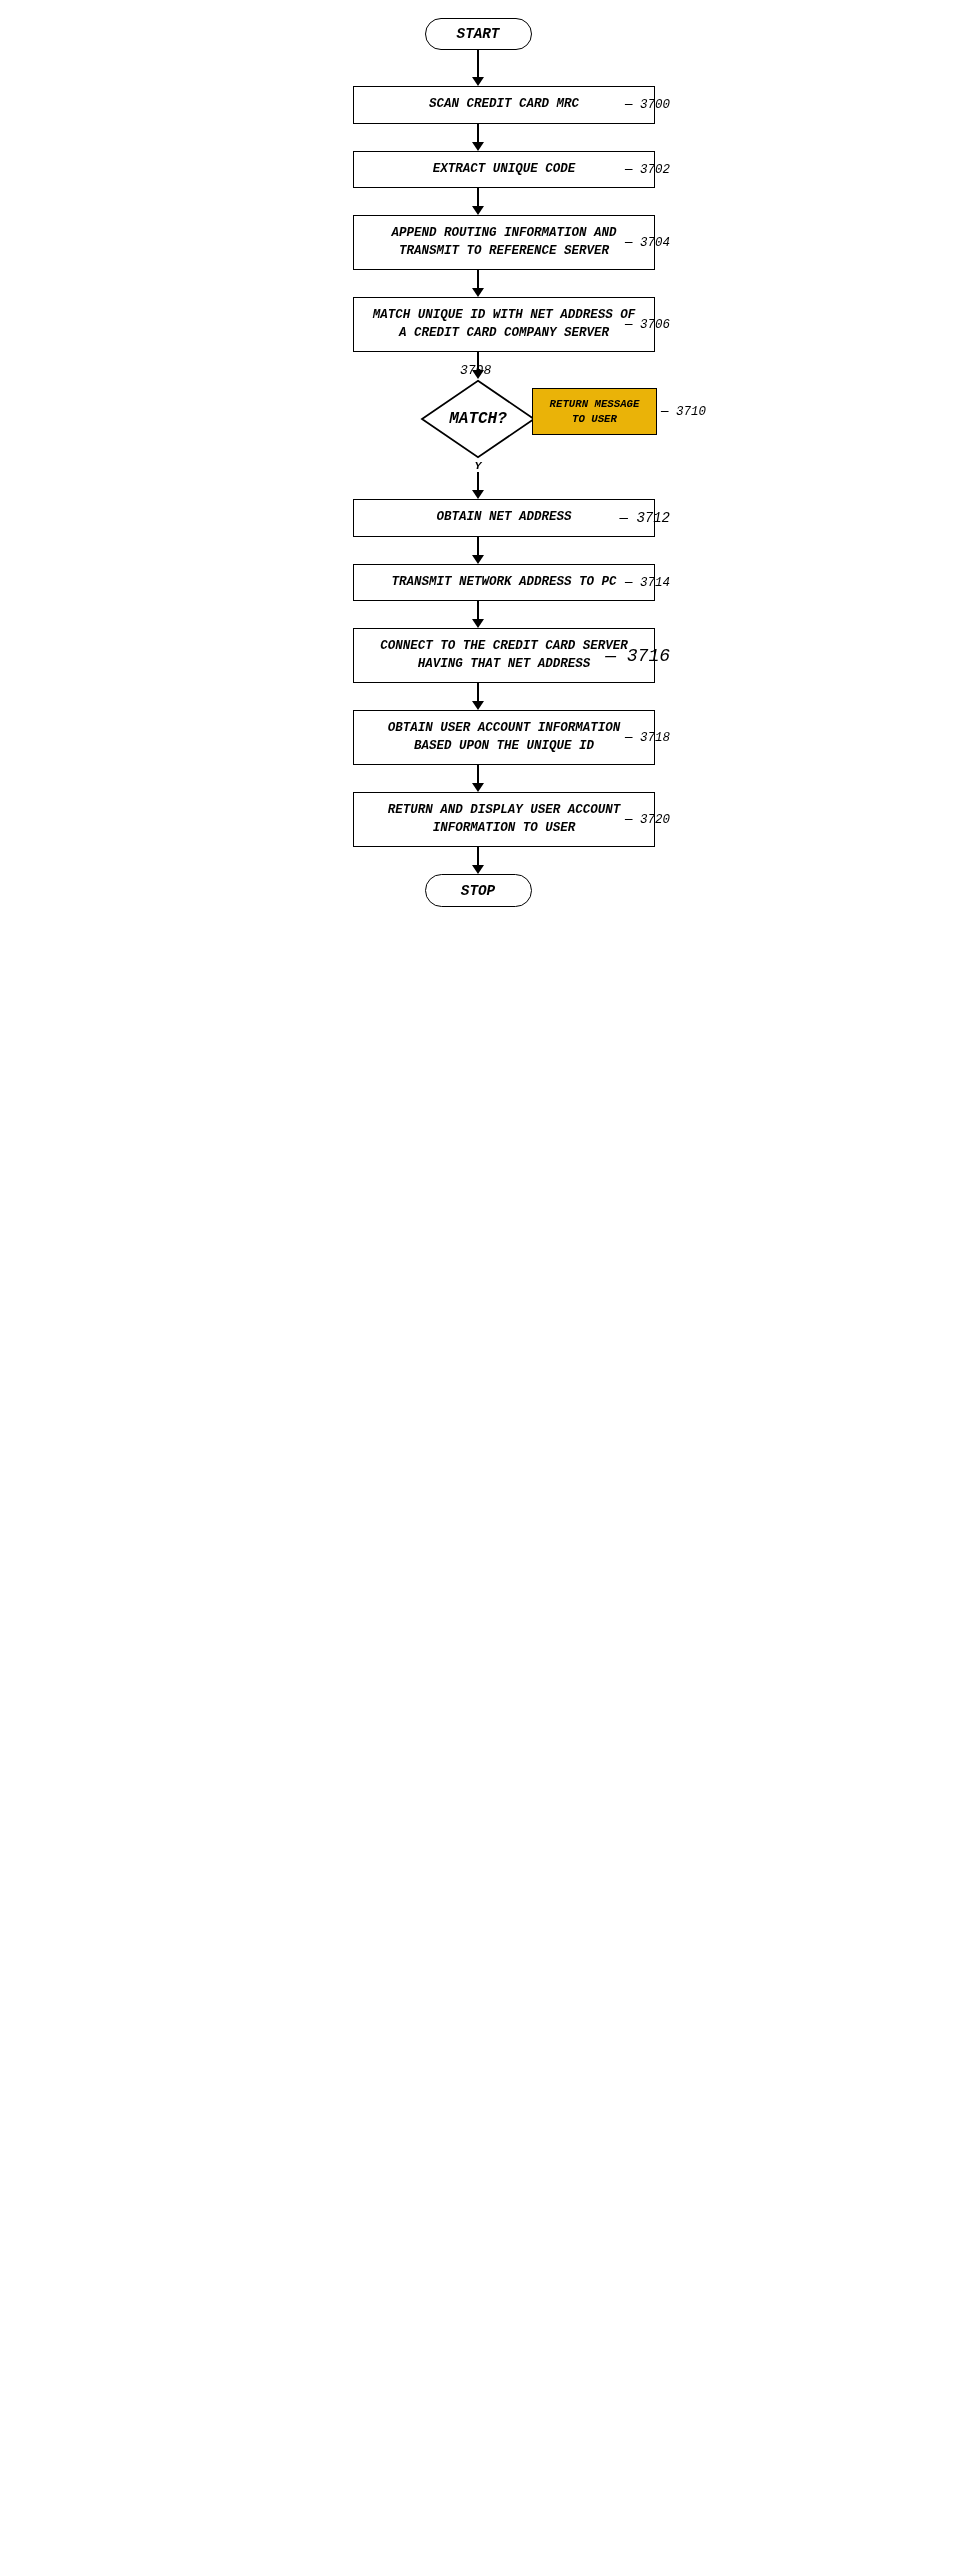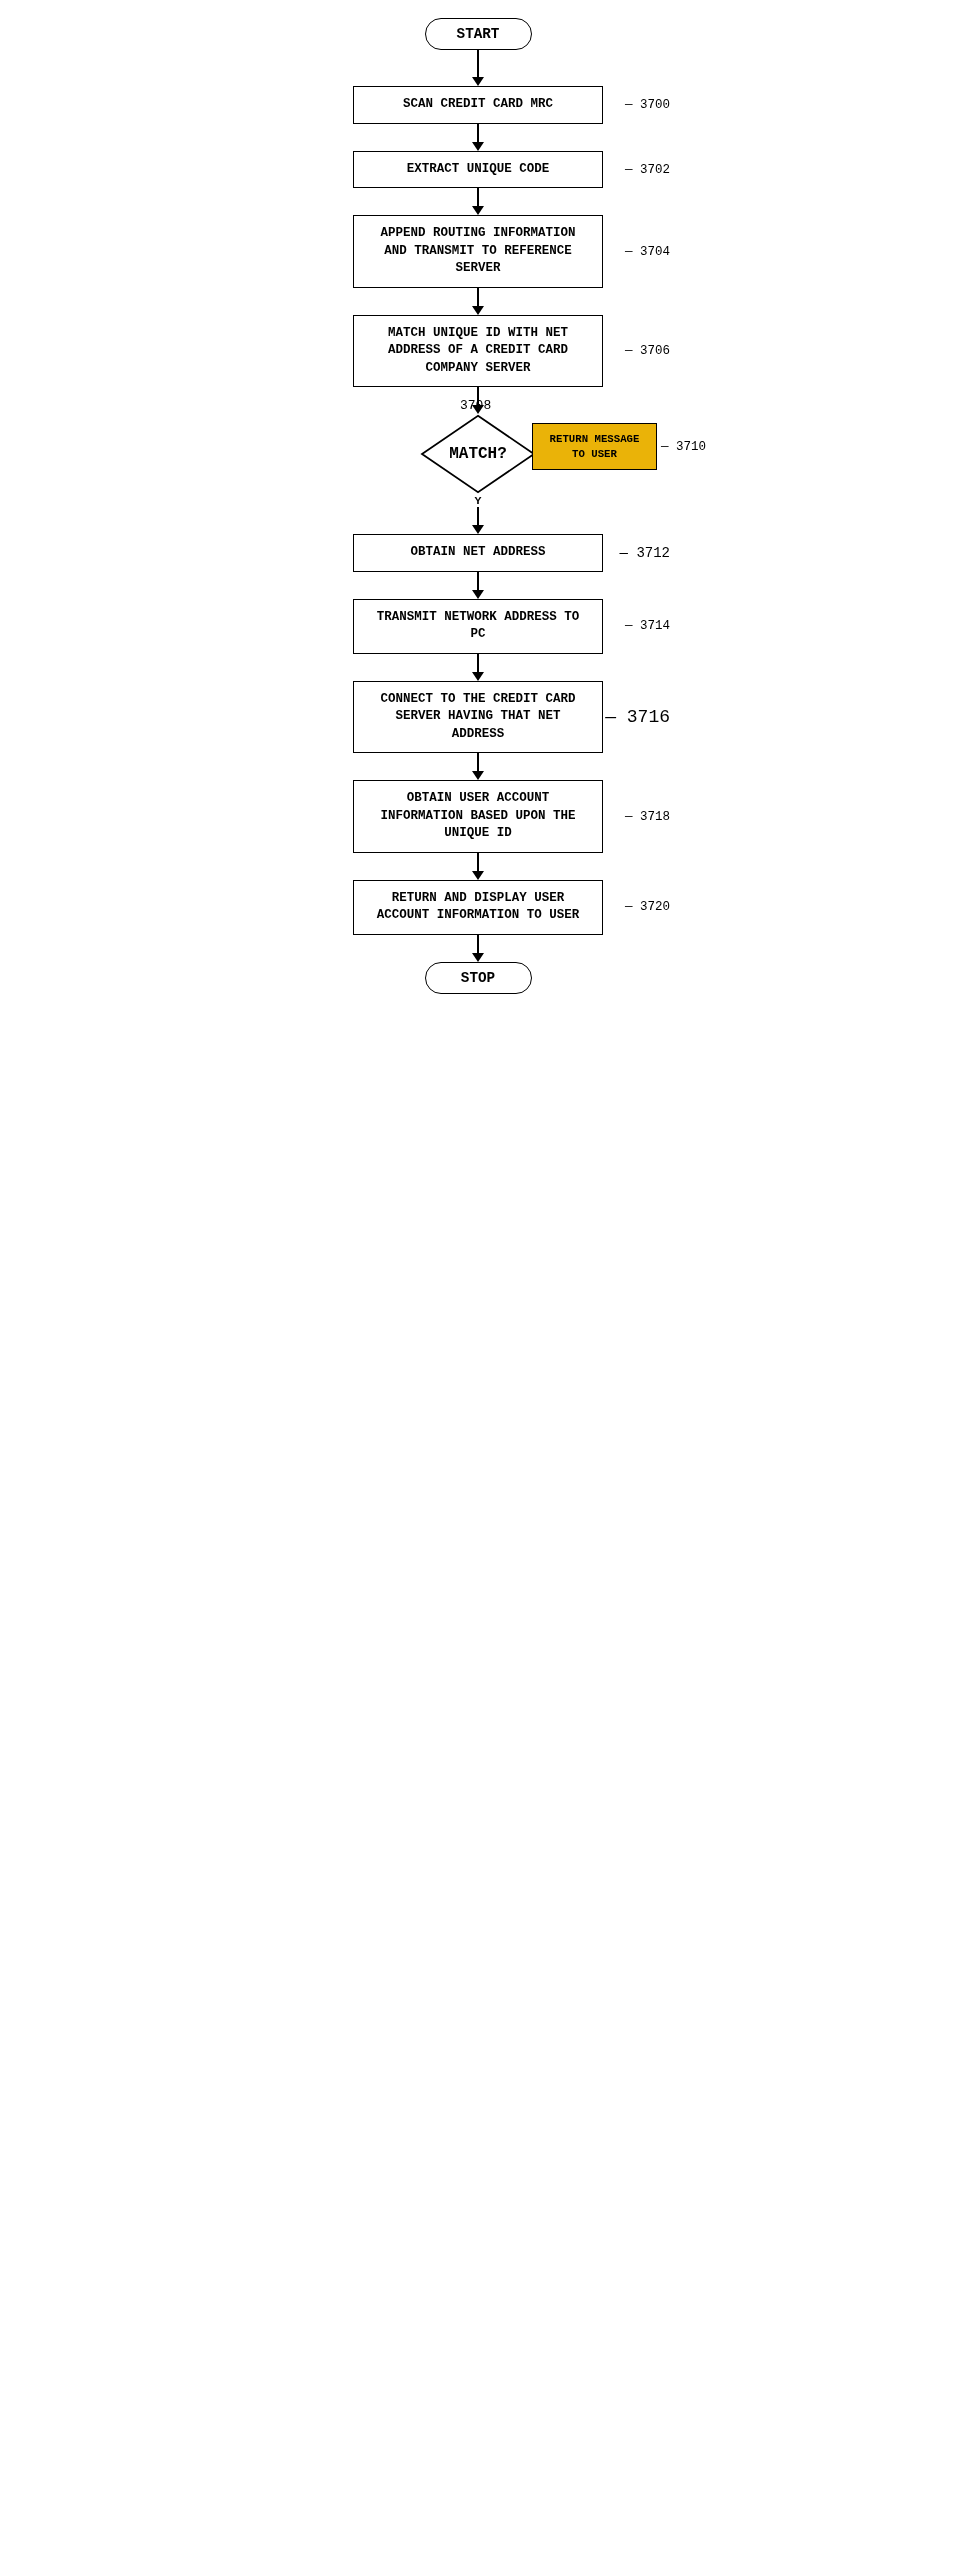--- a/index.html
+++ b/index.html
@@ -9,20 +9,21 @@
       display: flex;
       justify-content: center;
       padding: 18px;
     }
     .diagram {
       width: 447px;
       display: flex;
       flex-direction: column;
       align-items: center;
       position: relative;
+      font-style: italic;
     }
     .connector-line {
       width: 1.8px;
       background: #000;
       margin: 0 auto;
     }
     .terminal {
       border: 1.8px solid #000;
       border-radius: 22.4px;
       padding: 7.2px 27px;
@@ -32,21 +33,21 @@
       background: #fff;
       min-width: 107px;
     }
     .process-box {
       border: 1.8px solid #000;
       padding: 9px 18px;
       text-align: center;
       font-size: 12.5px;
       font-weight: bold;
       background: #fff;
-      width: 250px;
+      width: 302px;
       line-height: 1.4;
       position: relative;
     }
     .diamond {
       width: 116px;
       height: 80px;
       position: relative;
       display: flex;
       align-items: center;
       justify-content: center;

